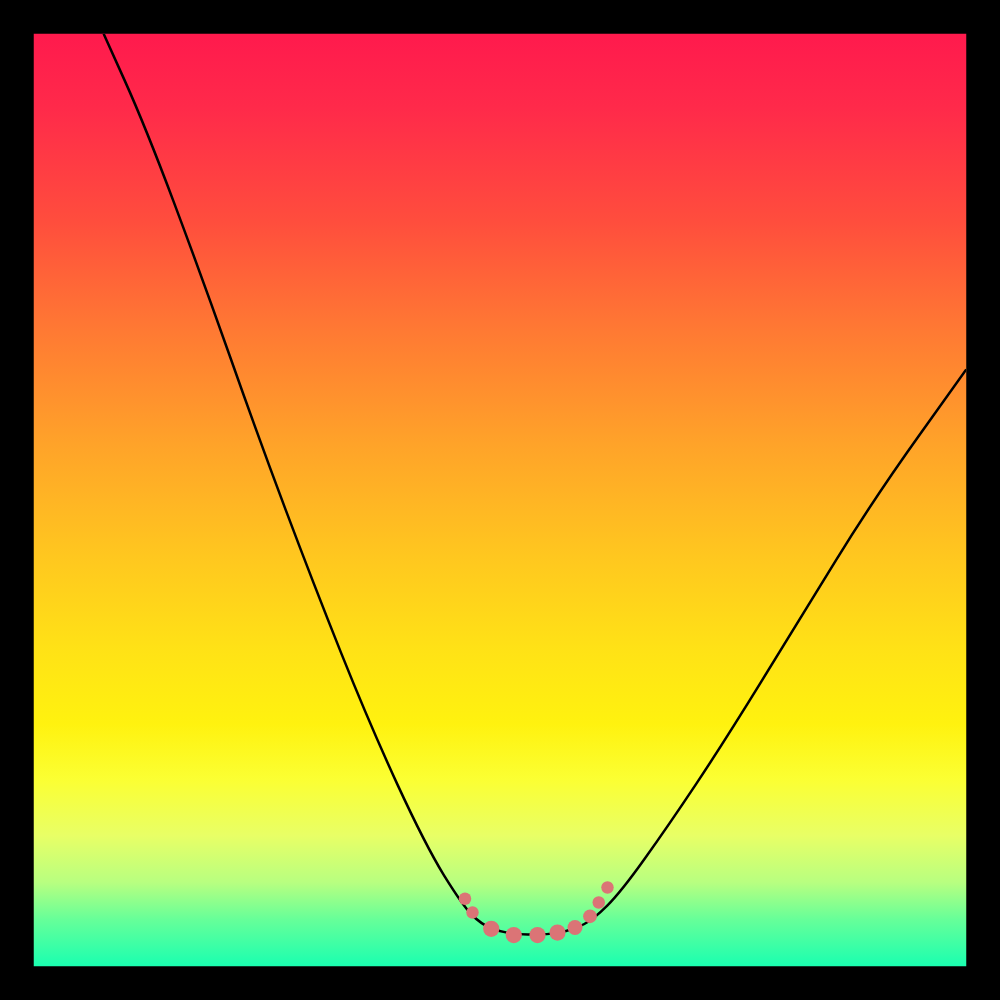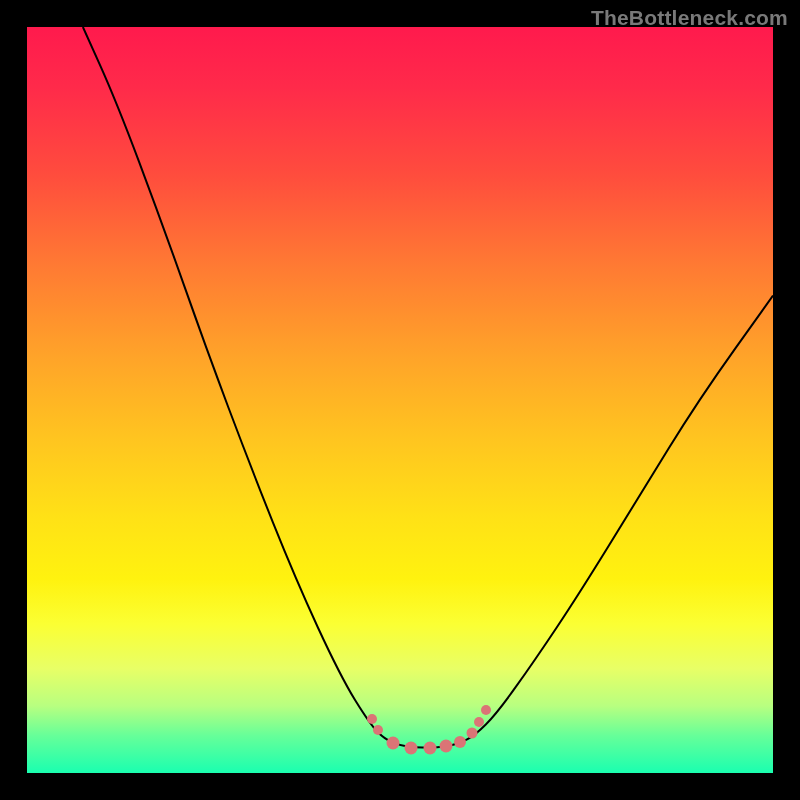--- a/index.html
+++ b/index.html
@@ -84,14 +84,13 @@
         <div class="bulb" style="left: 365.54px; top: 716.16px; width: 13px; height: 13px; background: rgb(219, 116, 118);"></div>
         <div class="bulb" style="left: 384.19px; top: 720.636px; width: 13px; height: 13px; background: rgb(219, 116, 118);"></div>
         <div class="bulb" style="left: 402.84px; top: 720.636px; width: 13px; height: 13px; background: rgb(219, 116, 118);"></div>
         <div class="bulb" style="left: 419.252px; top: 719.144px; width: 13px; height: 13px; background: rgb(219, 116, 118);"></div>
         <div class="bulb" style="left: 432.68px; top: 714.668px; width: 12px; height: 12px; background: rgb(219, 116, 118);"></div>
         <div class="bulb" style="left: 444.616px; top: 705.716px; width: 11px; height: 11px; background: rgb(219, 116, 118);"></div>
         <div class="bulb" style="left: 452.076px; top: 695.272px; width: 10px; height: 10px; background: rgb(219, 116, 118);"></div>
         <div class="bulb" style="left: 458.79px; top: 683.336px; width: 10px; height: 10px; background: rgb(219, 116, 118);"></div>
       </div>
   </div>
-  <div class="watermark">TheBottleneck.com</div>
 </div>
 
 </body></html>

